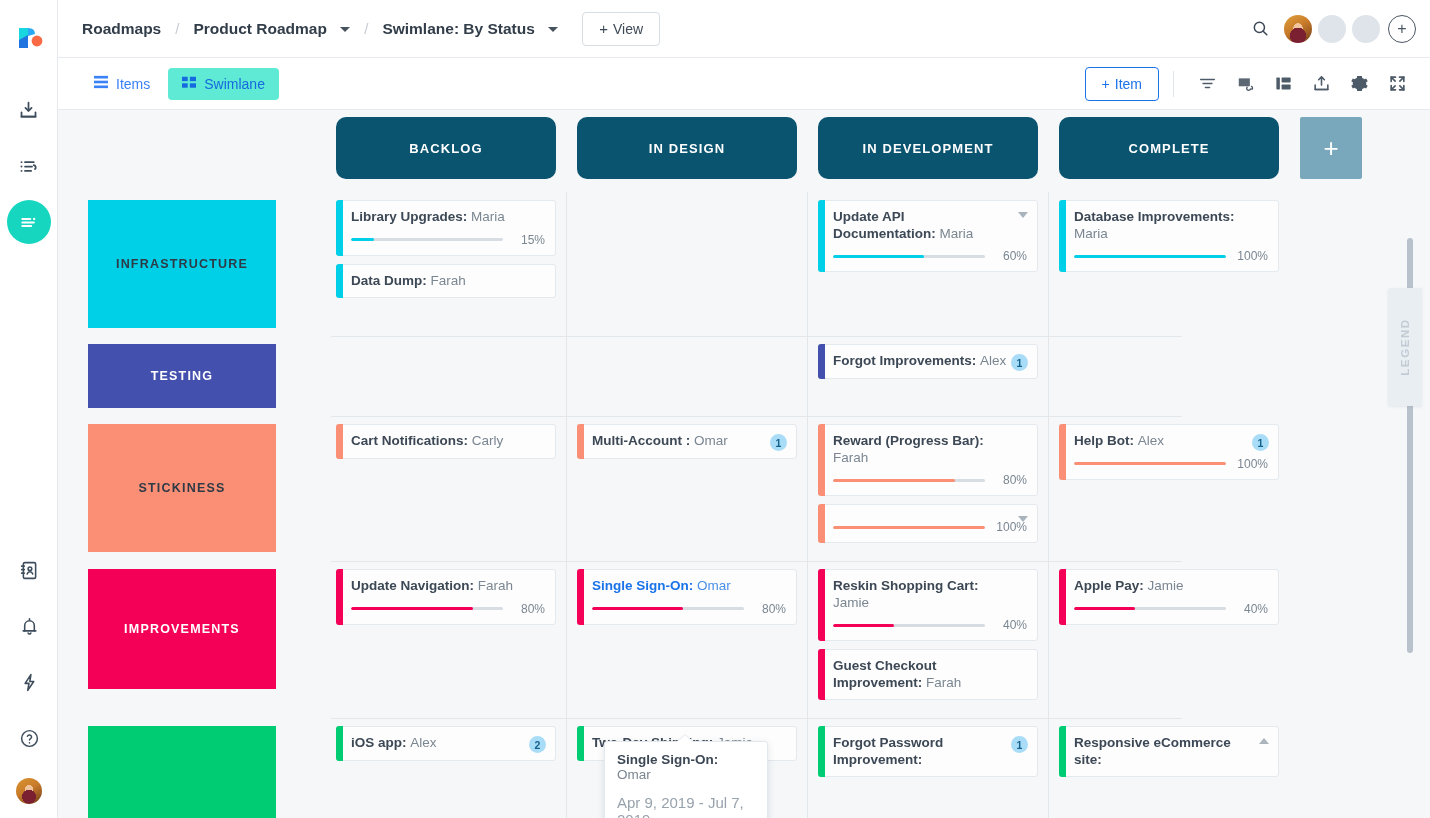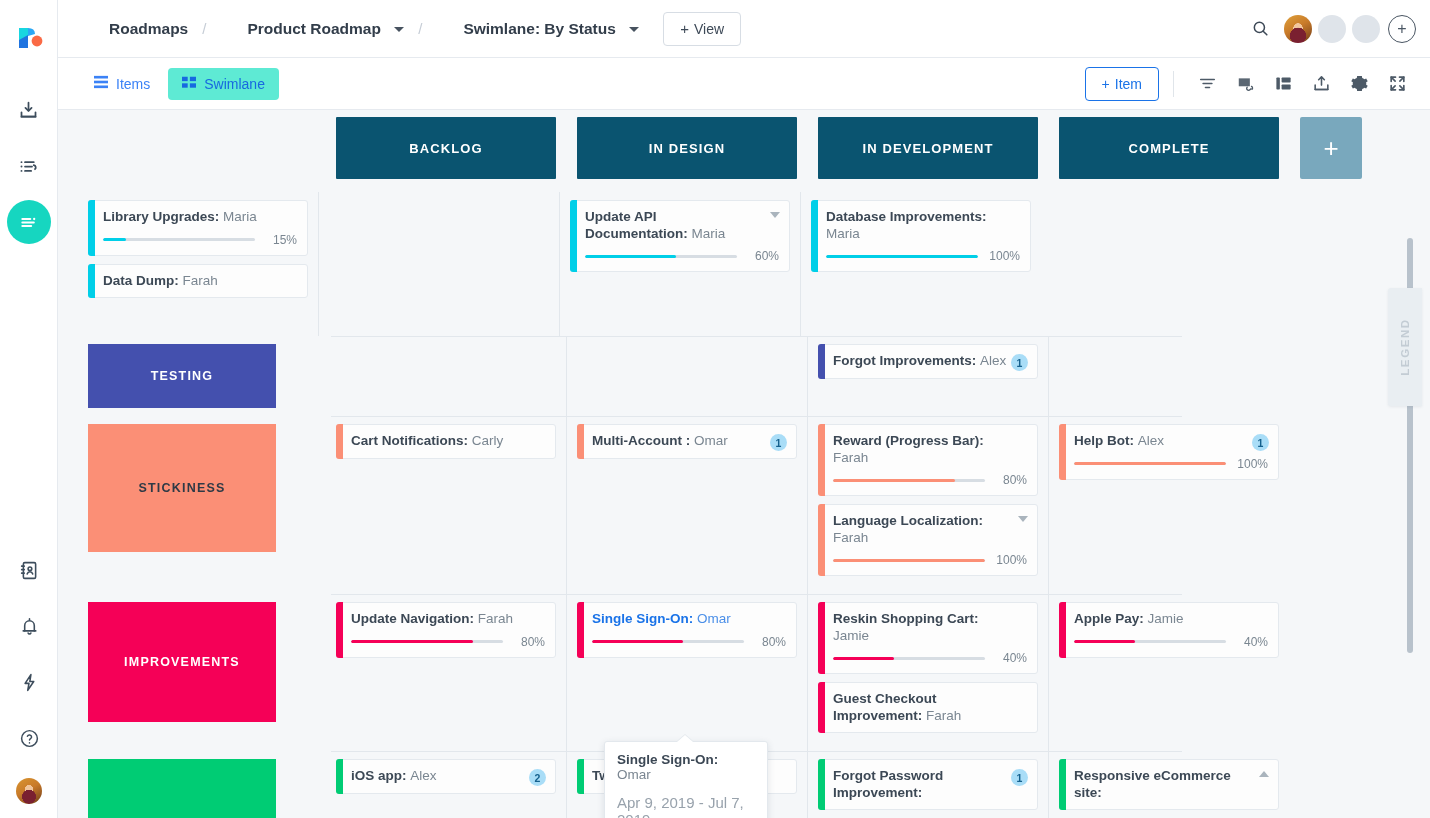--- a/index.html
+++ b/index.html
@@ -47,21 +47,21 @@
 
   
   .topbar {
     height:58px; flex:0 0 58px; background:#fff;
     border-bottom:1px solid #e6eaef;
     display:flex; align-items:center; padding:0 14px 0 22px;
   }
   .crumbs { display:flex; align-items:center; gap:0; }
   .crumb {
     font-size:15.5px; font-weight:bold; color:#323d4a;
-    padding:4px 2px; cursor:pointer; white-space:nowrap;margin-left:27px;
+    padding:4px 2px; cursor:pointer; white-space:nowrap;
   }
   .crumb-sep { color:#c6cdd6; font-size:15px; margin:0 12px; }
   .caret-dn {
     display:inline-block; margin-left:9px; width:0; height:0;
     border-left:5px solid transparent; border-right:5px solid transparent;
     border-top:5px solid #47525f; vertical-align:2px;
   }
   .view-btn {
     margin-left:22px; height:34px; padding:0 16px;
     border:1px solid #d7dde4; border-radius:4px; background:#fff;
@@ -114,21 +114,21 @@
   }
   .board-inner { position:relative; width:100%; height:100%; }
 
   .hdr-row {
     position:absolute; top:7px; left:0; right:0; height:66px;
     display:flex; padding-left:30px;
   }
   .lane-gutter { flex:0 0 248px; }
   .col-hdr {
     flex:0 0 220px; margin-right:21px; height:62px;
-    background:#0a5470; color:#fff; border-radius:1px;
+    background:#0a5470; color:#fff; border-radius:10px;
     display:flex; align-items:center; justify-content:center;
     font-size:13px; font-weight:bold; letter-spacing:1.1px; cursor:pointer;
   }
   .col-add {
     flex:0 0 62px; height:62px; background:#79a8bd; border-radius:2px;
     display:flex; align-items:center; justify-content:center;
     color:#fff; font-size:26px; font-weight:300; cursor:pointer;
   }
 
   .lanes {
@@ -437,20 +437,25 @@
           <div class="col-hdr">
               <span>COMPLETE</span>
             </div>
           <div class="col-add">
               <span>+</span>
             </div>
         </div>
 
         <div class="lanes" id="lanes">
             <div class="lane" style="min-height: 144px;">
+              <div class="lane-label">
+                <div class="lane-chip" style="background: rgb(0, 207, 232); color: rgb(46, 58, 70); height: 128px; margin-top: 8px;">
+                  <span>INFRASTRUCTURE</span>
+                </div>
+              </div>
               <div class="lane-col">
                 <div class="card">
                   <div class="bar" style="background: rgb(0, 207, 232);"></div>
                   <div class="card-title"><span>Library Upgrades:</span> <span class="who">Maria</span></div>
                   <div class="prog-row">
                     <div class="prog-track">
                       <div class="prog-fill" style="width: 15%; background: rgb(0, 207, 232);"></div>
                     </div>
                     <div class="prog-pct">15%</div>
                   </div>
@@ -529,21 +534,20 @@
                   <div class="card-title"><span>Reward (Progress Bar):</span> <span class="who">Farah</span></div>
                   <div class="prog-row">
                     <div class="prog-track">
                       <div class="prog-fill" style="width: 80%; background: rgb(251, 143, 118);"></div>
                     </div>
                     <div class="prog-pct">80%</div>
                   </div>
                 </div>
                 <div class="card">
                   <div class="bar" style="background: rgb(251, 143, 118);"></div>
-                  <div class="card-title"><span>Language Localization:</span> <span class="who">Farah</span></div>
                   <div class="tri down"></div>
                   <div class="prog-row">
                     <div class="prog-track">
                       <div class="prog-fill" style="width: 100%; background: rgb(251, 143, 118);"></div>
                     </div>
                     <div class="prog-pct">100%</div>
                   </div>
                 </div>
               </div>
               <div class="lane-col">

